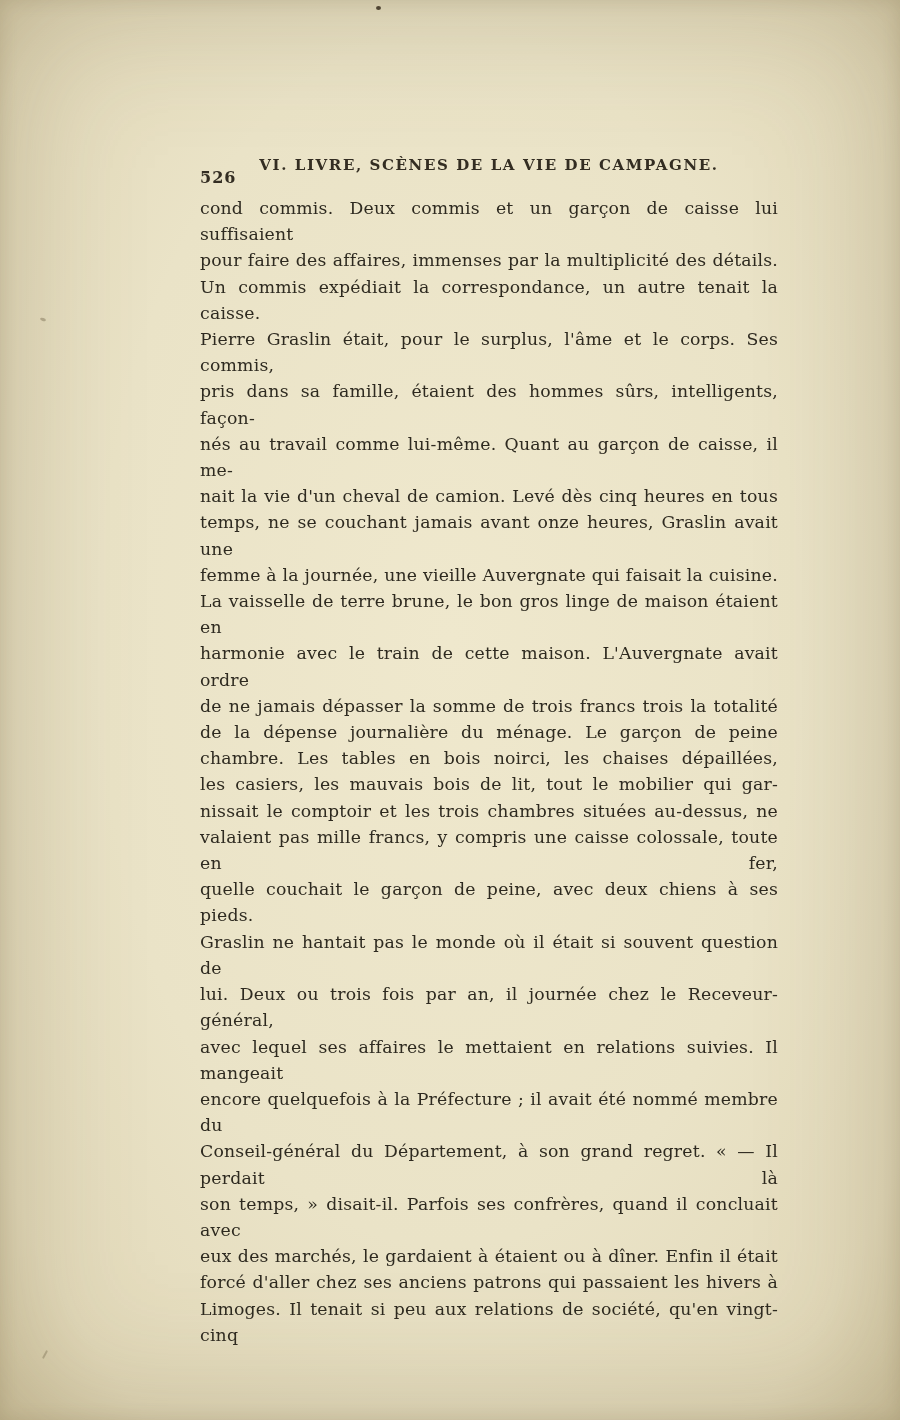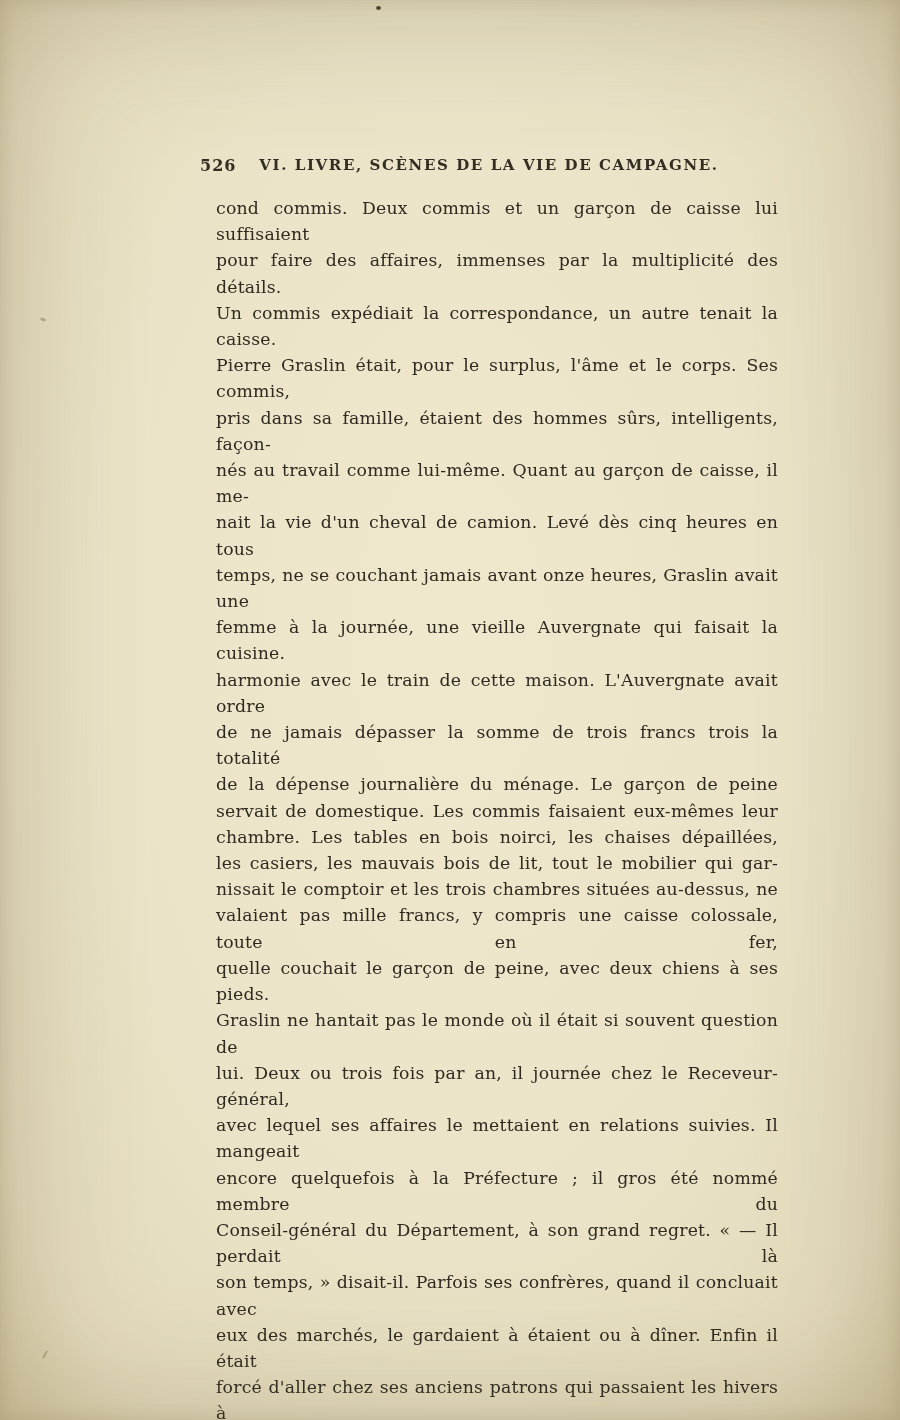--- a/index.html
+++ b/index.html
@@ -62,36 +62,35 @@
     text-align: center;
     font-size: 15px;
     font-weight: 700;
     letter-spacing: 1.6px;
     color: #332d22;
     white-space: nowrap;
   }
   .page-number {
     position: absolute;
     left: 0;
-    top: 0;
+    top: 12px;
     letter-spacing: 1px;
     font-size: 16px;
   }
   .text-block {
     margin-top: 21px;
     font-size: 17.3px;
     line-height: 26.2px;
     color: #2e2a20;
   }
   .text-block .line {
     text-align: justify;
     text-align-last: justify;
     white-space: normal;
     letter-spacing: 0.2px;
-    margin-left: 16px;
   }
 </style>
 </head>
 <body>
 
 <div class="top-dot"></div>
 <div class="speck-1"></div>
 <div class="speck-2"></div>
 
 <div class="page-inner">
@@ -102,33 +101,33 @@
   <div class="text-block">
       <div class="line">cond commis. Deux commis et un garçon de caisse lui suffisaient</div>
       <div class="line">pour faire des affaires, immenses par la multiplicité des détails.</div>
       <div class="line">Un commis expédiait la correspondance, un autre tenait la caisse.</div>
       <div class="line">Pierre Graslin était, pour le surplus, l'âme et le corps. Ses commis,</div>
       <div class="line">pris dans sa famille, étaient des hommes sûrs, intelligents, façon-</div>
       <div class="line">nés au travail comme lui-même. Quant au garçon de caisse, il me-</div>
       <div class="line">nait la vie d'un cheval de camion. Levé dès cinq heures en tous</div>
       <div class="line">temps, ne se couchant jamais avant onze heures, Graslin avait une</div>
       <div class="line">femme à la journée, une vieille Auvergnate qui faisait la cuisine.</div>
+      <div class="line">La vaisselle de terre brune, le bon gros linge de maison étaient en</div>
       <div class="line">harmonie avec le train de cette maison. L'Auvergnate avait ordre</div>
       <div class="line">de ne jamais dépasser la somme de trois francs trois la totalité</div>
       <div class="line">de la dépense journalière du ménage. Le garçon de peine</div>
-      <div class="line">servait de domestique. Les commis faisaient eux-mêmes leur</div>
       <div class="line">chambre. Les tables en bois noirci, les chaises dépaillées,</div>
       <div class="line">les casiers, les mauvais bois de lit, tout le mobilier qui gar-</div>
       <div class="line">nissait le comptoir et les trois chambres situées au-dessus, ne</div>
       <div class="line">valaient pas mille francs, y compris une caisse colossale, toute en fer,</div>
       <div class="line">quelle couchait le garçon de peine, avec deux chiens à ses pieds.</div>
       <div class="line">Graslin ne hantait pas le monde où il était si souvent question de</div>
       <div class="line">lui. Deux ou trois fois par an, il journée chez le Receveur-général,</div>
       <div class="line">avec lequel ses affaires le mettaient en relations suivies. Il mangeait</div>
-      <div class="line">encore quelquefois à la Préfecture ; il gros été nommé membre du</div>
+      <div class="line">encore quelquefois à la Préfecture ; il avait été nommé membre du</div>
       <div class="line">Conseil-général du Département, à son grand regret. « — Il perdait là</div>
       <div class="line">son temps, » disait-il. Parfois ses confrères, quand il concluait avec</div>
       <div class="line">eux des marchés, le gardaient à étaient ou à dîner. Enfin il était</div>
       <div class="line">forcé d'aller chez ses anciens patrons qui passaient les hivers à</div>
       <div class="line">Limoges. Il tenait si peu aux relations de société, qu'en vingt-cinq</div>
     </div>
 </div>
 
 <div class="vignette"></div>
 

